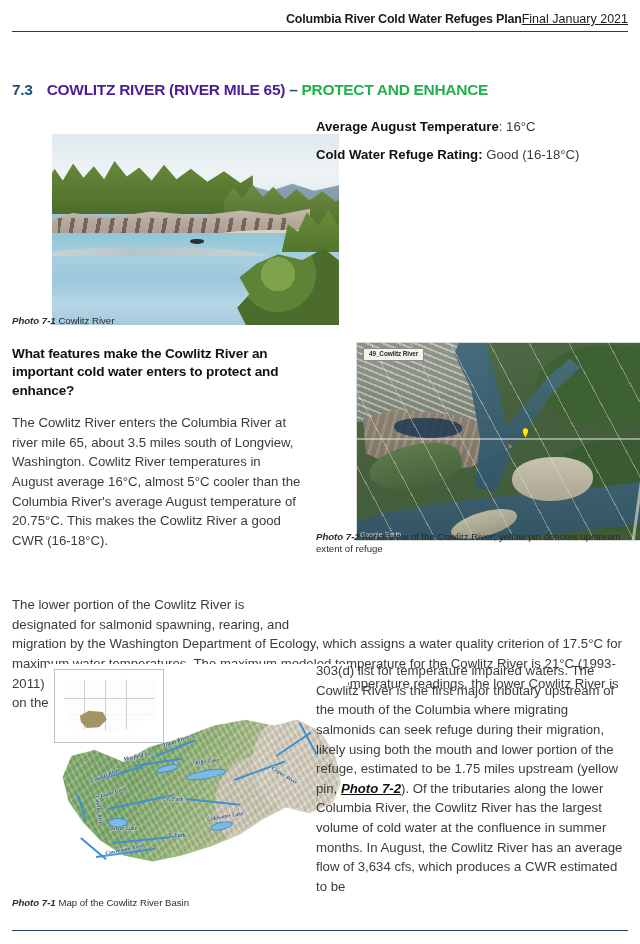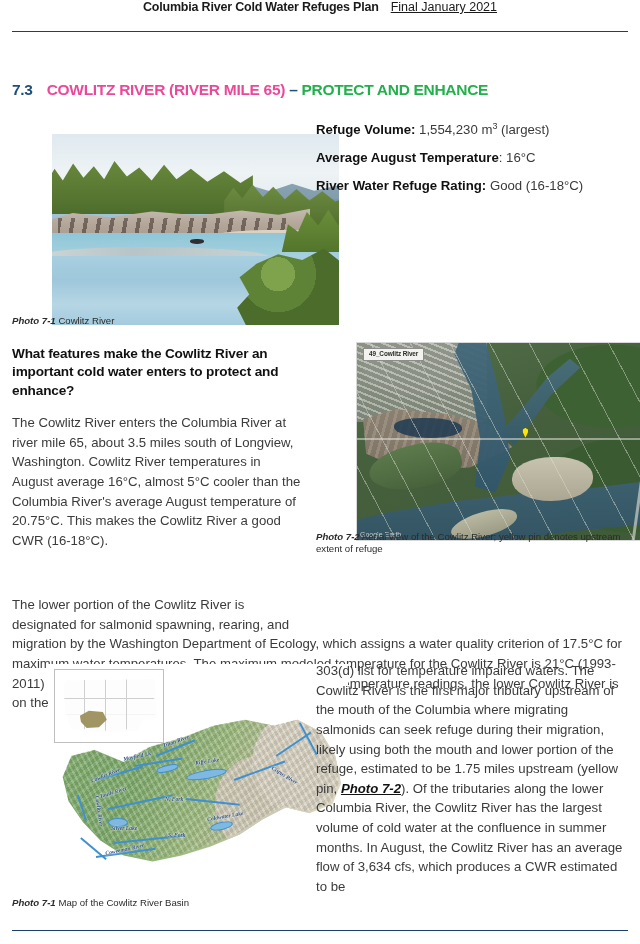--- a/index.html
+++ b/index.html
@@ -12,26 +12,25 @@
     height: 944px;
     position: relative;
     font-family: "Liberation Sans", sans-serif;
     color: #2b2b2b;
     overflow: hidden;
   }
 
   
   .page-header {
     position: absolute;
-    top: 0; left: 12px; right: 12px;
+    top: 12px; left: 12px; right: 12px;
     height: 22px;
     display: flex;
-    justify-content: center;
+    justify-content: flex-end;
     align-items: flex-start;
-    gap: 12px;
   }
   .header-left {
     font-size: 12.5px;
     font-weight: bold;
     color: #1a1a1a;
     letter-spacing: -0.2px;
   }
   .header-right {
     font-size: 12.5px;
     color: #1a1a1a;
@@ -47,21 +46,21 @@
   
   .section-heading {
     position: absolute;
     top: 68px; left: 12px; right: 12px;
     font-size: 15.5px;
     font-weight: bold;
     letter-spacing: -0.3px;
     white-space: nowrap;
   }
   .sec-num { color: #1f4e79; }
-  .sec-title { color: #ec4899; margin-left: 14px; }
+  .sec-title { color: #4c1d95; margin-left: 14px; }
   .sec-dash { color: #1f4e79; }
   .sec-action { color: #21b04b; margin-top: 17px; }
 
   
   .photo1 {
     position: absolute;
     left: 12px; top: 118px;
     width: 287px; height: 191px;
     overflow: hidden;
     background: #9fc3d6;
@@ -415,29 +414,24 @@
   <div class="p1-brush2"></div>
   <div class="p1-brush"></div>
 </figure>
 <figcaption id="caption1" class="caption">
   <span class="cap-label">Photo 7-1</span>
   <span>Cowlitz River</span>
 </figcaption>
 
 <div class="stats">
   <div class="stat-line">
-    <b>Refuge Volume:</b>
-    <span>1,554,230 m</span><sup>3</sup>
-    <span>(largest)</span>
-  </div>
-  <div class="stat-line">
     <b>Average August Temperature</b><span>: 16°C</span>
   </div>
   <div class="stat-line">
-    <b>River Water Refuge Rating:</b>
+    <b>Cold Water Refuge Rating:</b>
     <span>Good (16-18°C)</span>
   </div>
 </div>
 
 <h3 class="question">What features make the Cowlitz River an important cold water enters to protect and enhance?</h3>
 
 <p id="para1" class="body-text">The Cowlitz River enters the Columbia River at river mile 65, about 3.5 miles south of Longview, Washington. Cowlitz River temperatures in August average 16°C, almost 5°C cooler than the Columbia River's average August temperature of 20.75°C. This makes the Cowlitz River a good CWR (16-18°C).</p>
 
 <figure class="photo2">
   <div class="p2-base"></div>

